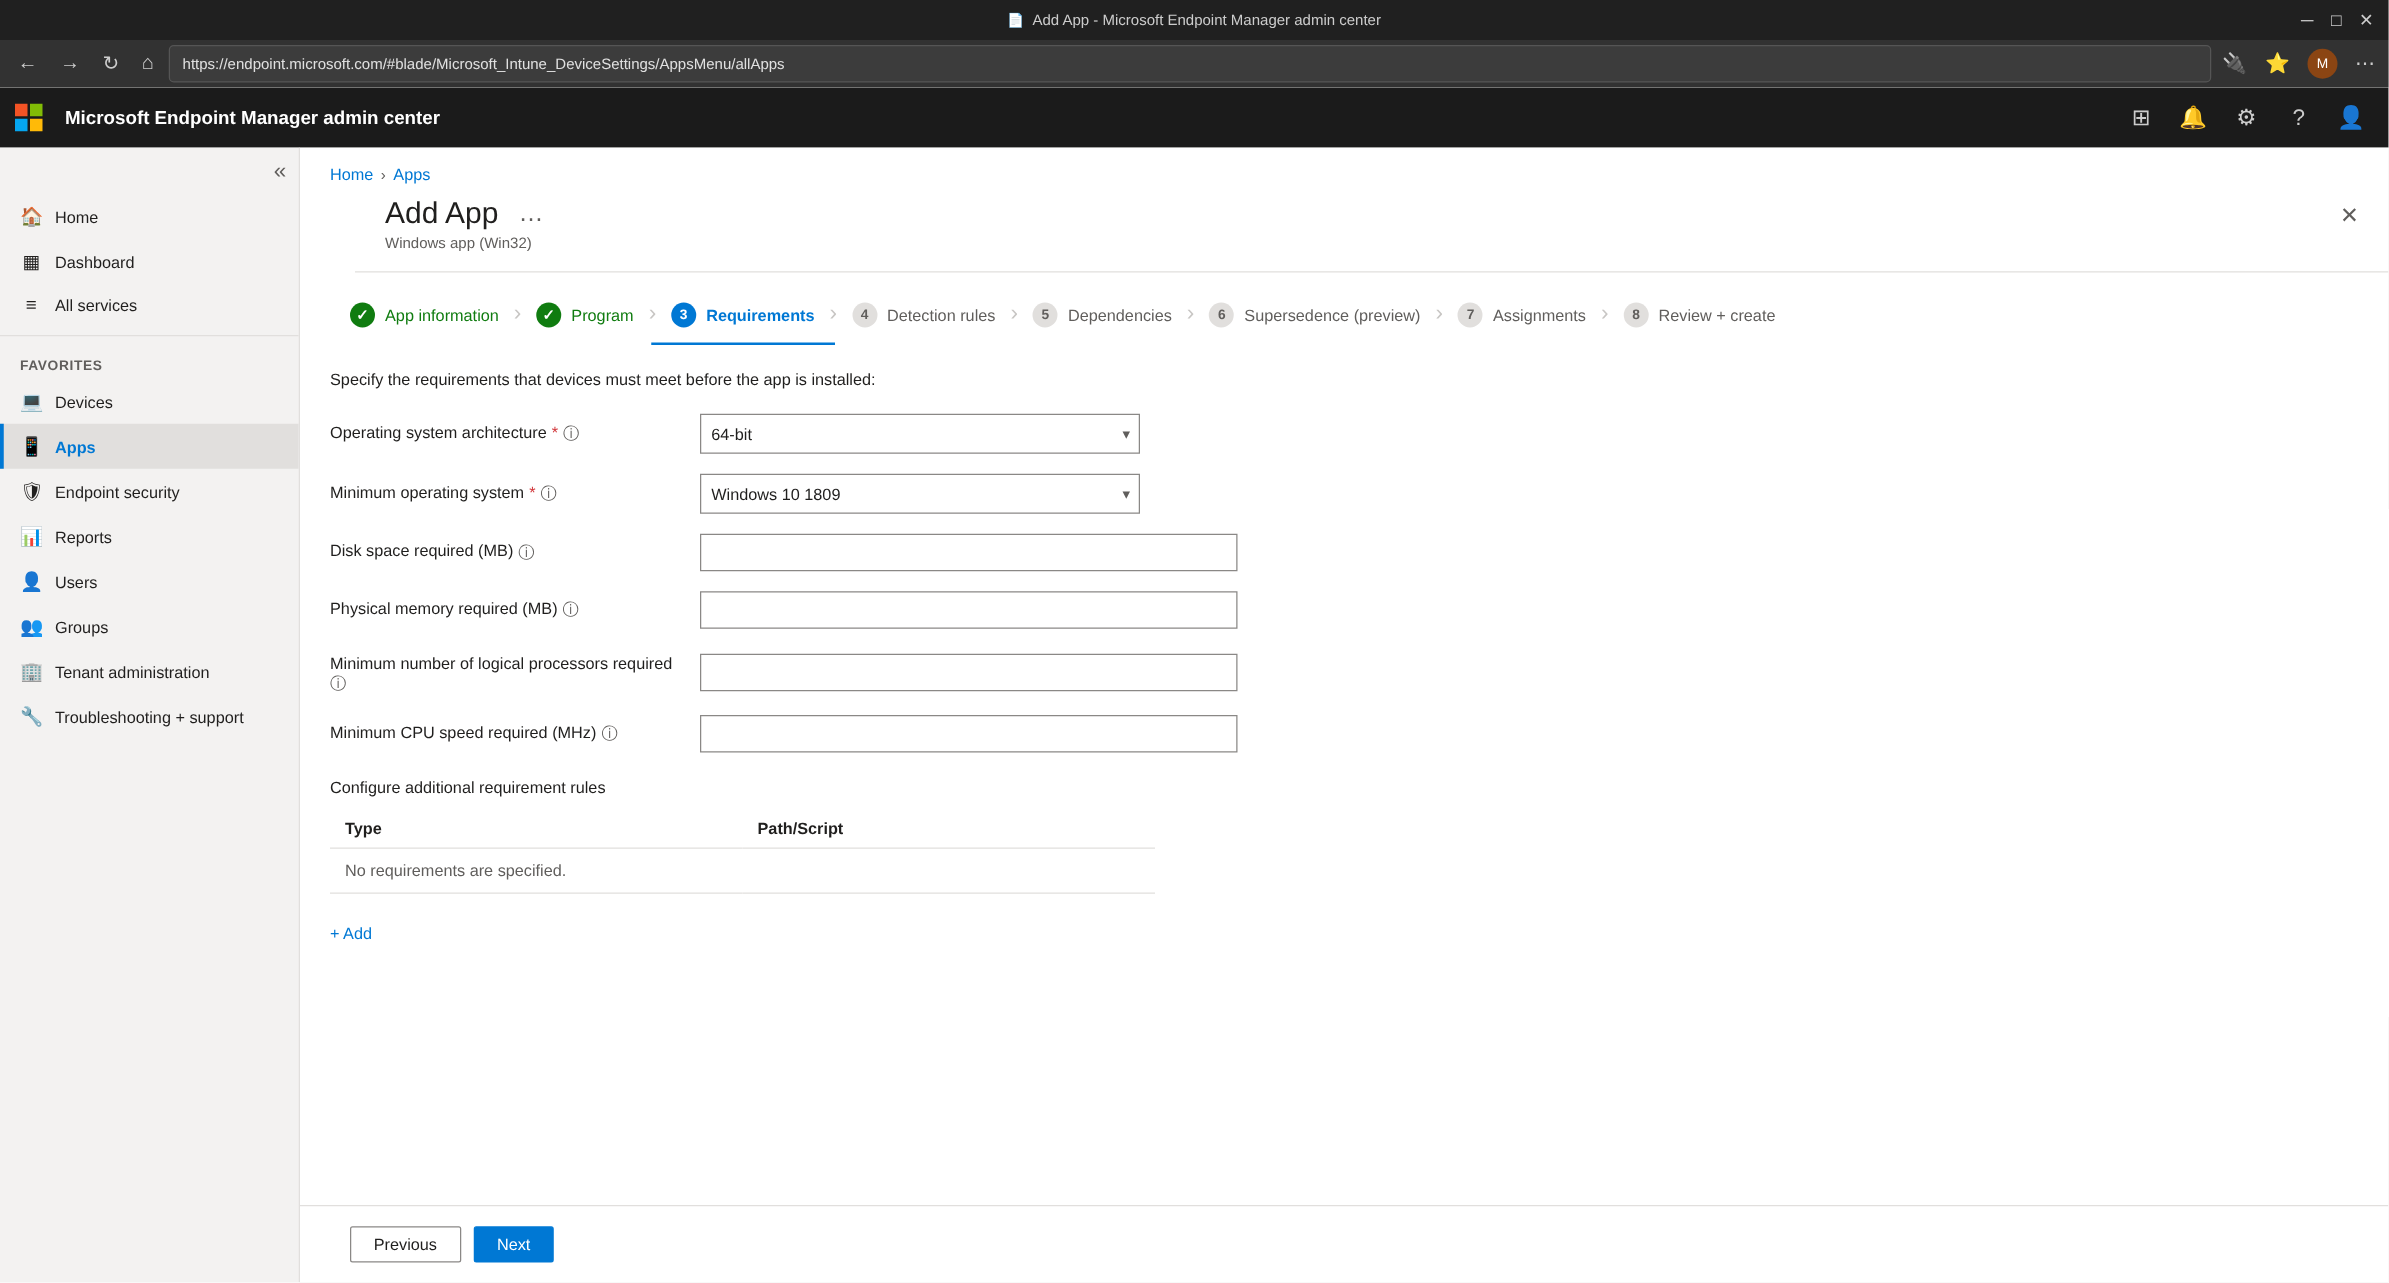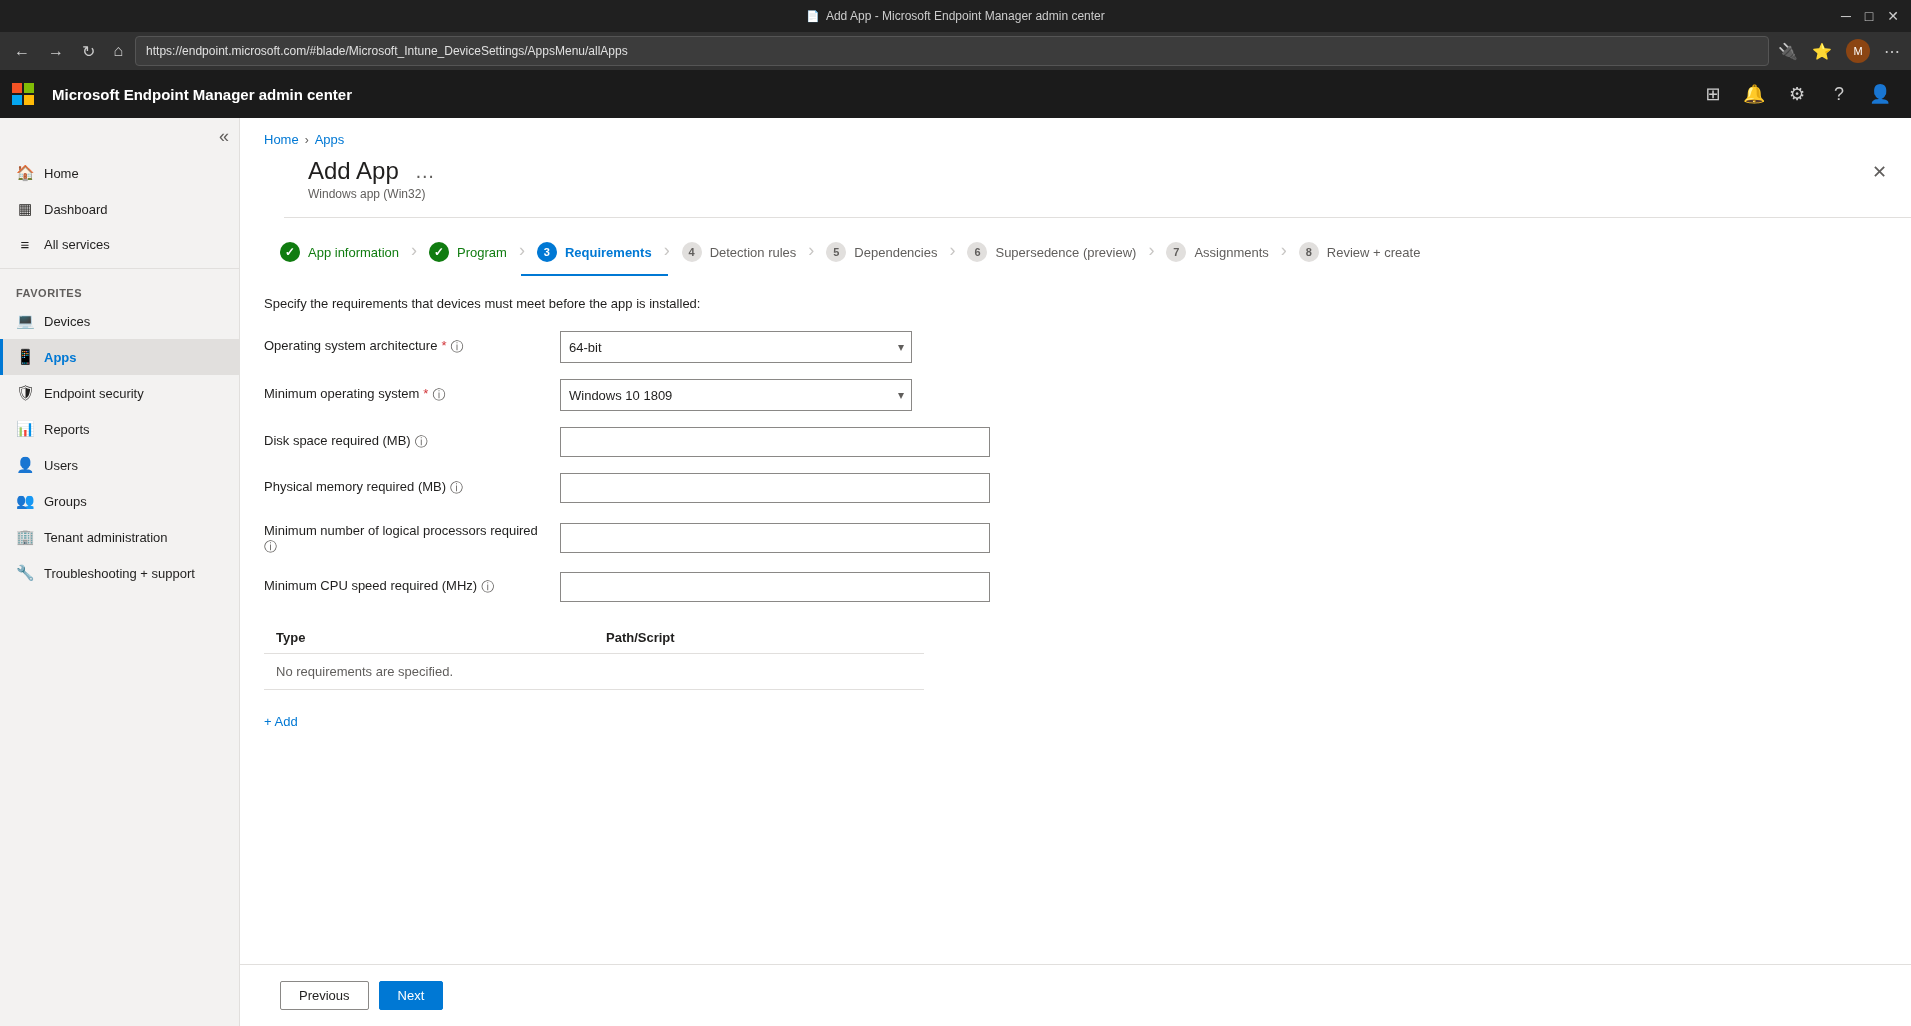--- a/index.html
+++ b/index.html
@@ -519,20 +519,21 @@
 
         <div class="form-row">
           <label class="form-label">
             <span>Minimum CPU speed required (MHz)</span>
             <span class="info-icon" title="Info">ⓘ</span>
           </label>
           <input type="text" class="form-control" value="" style="">
         </div>
 
         <div class="req-section">
+          <div class="req-label">Configure additional requirement rules</div>
           <table class="req-table">
             <thead>
               <tr>
                 <th style="width:330px;">Type</th>
                 <th>Path/Script</th>
               </tr>
             </thead>
             <tbody>
               <tr class="empty-row">
                 <td colspan="2">No requirements are specified.</td>

